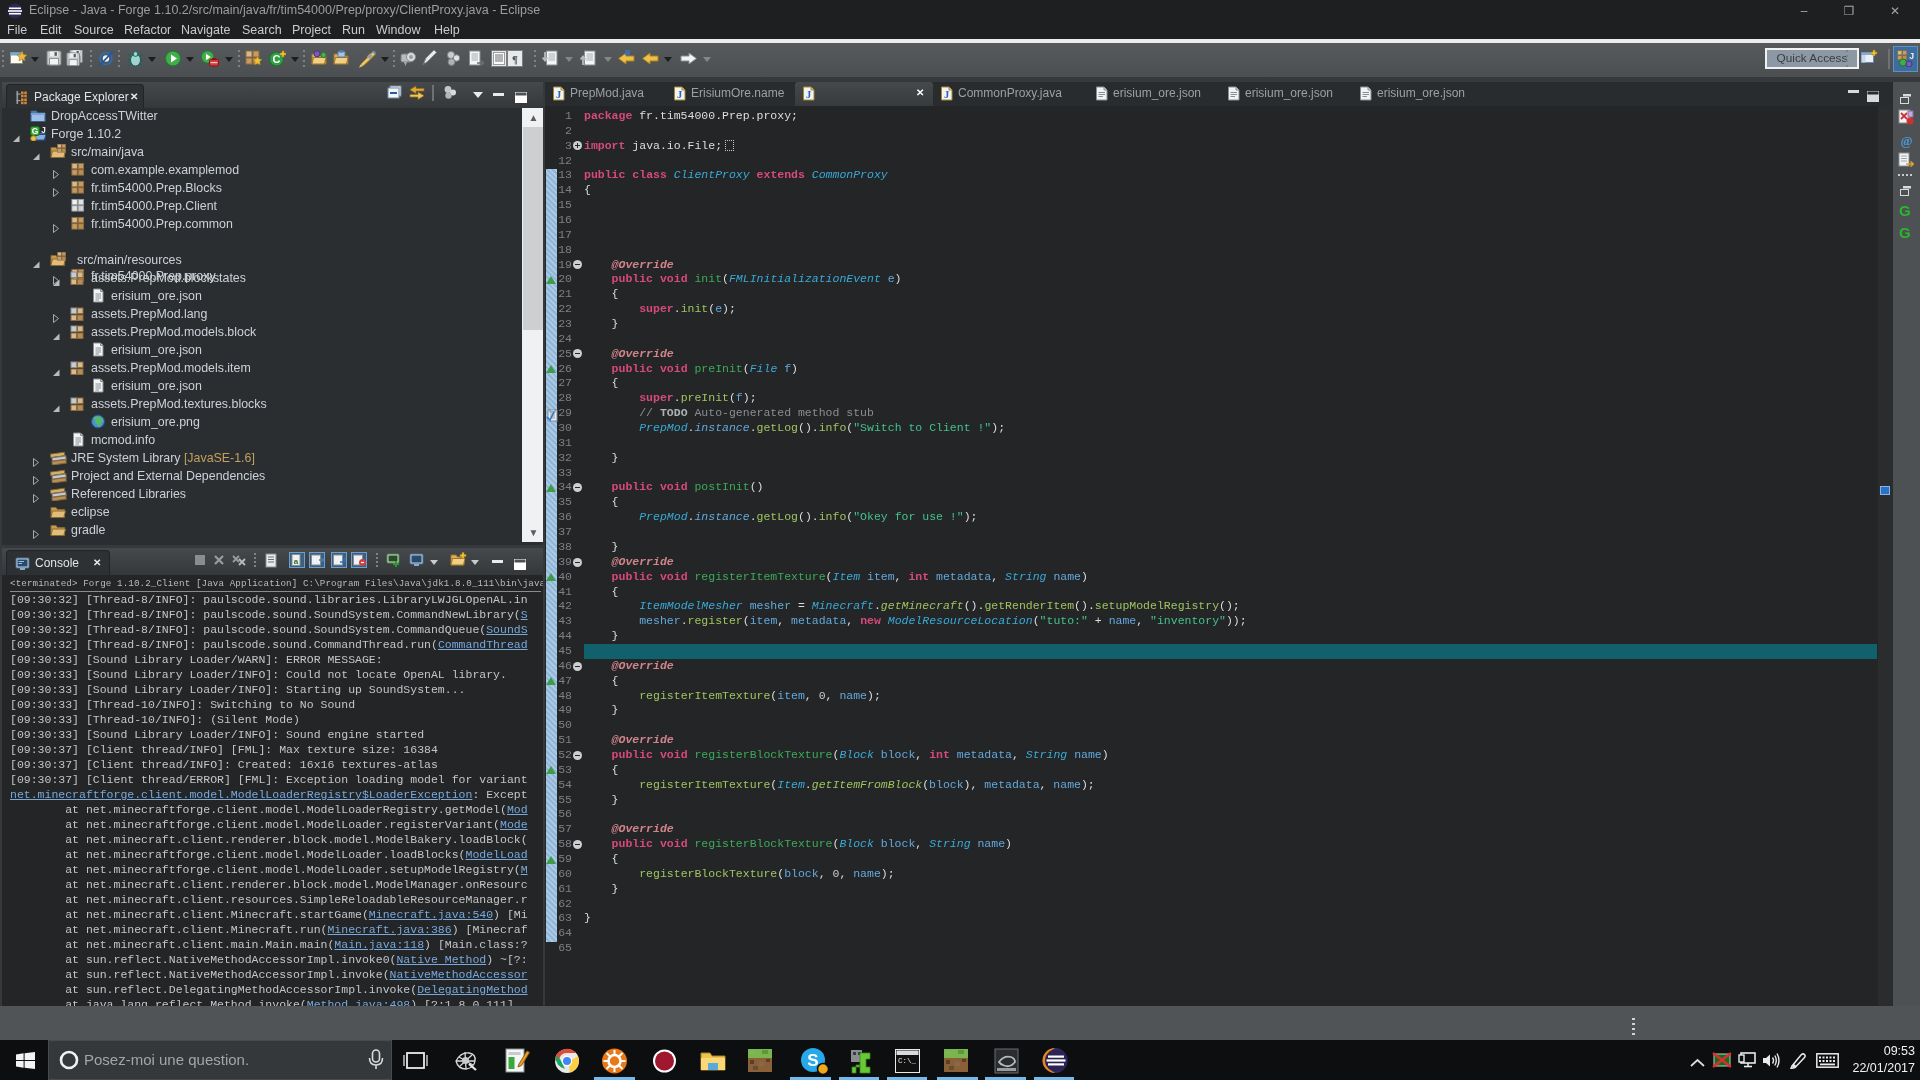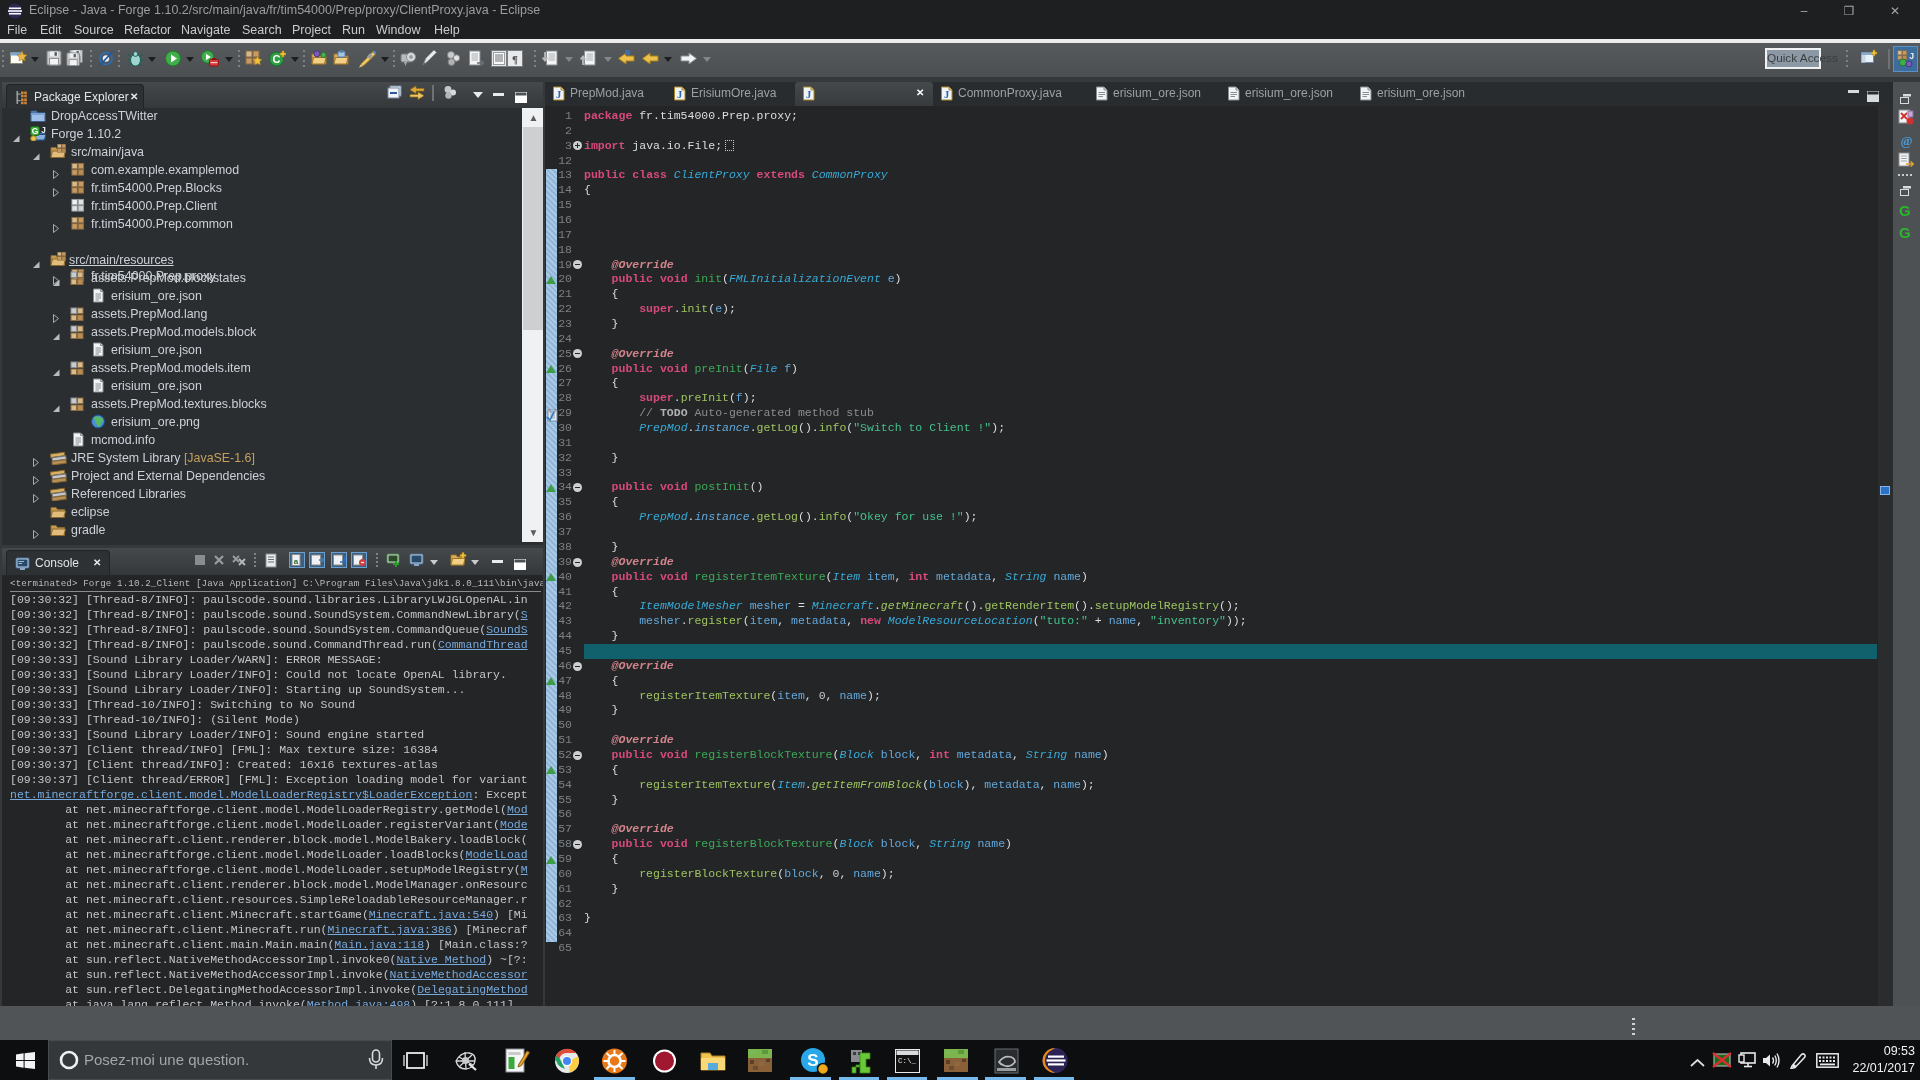--- a/index.html
+++ b/index.html
@@ -267,21 +267,21 @@
         <rect x="8" y="0" width="5" height="5" fill="#3a70c0" opacity="0.85"></rect>
       </svg></div>
     <div class="abs" style="left:641px;top:7px;"><svg width="18" height="17" viewBox="0 0 18 17" style="">
         <path d="M9 3 L9 6 L17 6 L17 11 L9 11 L9 14 L1.5 8.5 Z" fill="#ecc04a" stroke="#a8801a"></path>
       </svg></div>
     <div class="tdd" style="left:664px;"></div>
     <div class="abs" style="left:680px;top:7px;"><svg width="18" height="17" viewBox="0 0 18 17" style="">
         <path d="M9 3 L9 6 L1 6 L1 11 L9 11 L9 14 L16.5 8.5 Z" fill="#f2f3f4" stroke="#8a8d90"></path>
       </svg></div>
     <div class="tdd tddg" style="left:703px;"></div>
-    <div class="abs" style="left:1765px;top:5px;width:56px;height:21px;background:#8c99a5;border:2px solid #f0f1f2;color:#3a3d40;font-size:11.8px;text-align:center;line-height:17px;white-space:nowrap;">Quick Access</div>
+    <div class="abs" style="left:1765px;top:5px;width:94px;height:21px;background:#8c99a5;border:2px solid #f0f1f2;color:#3a3d40;font-size:11.8px;text-align:center;line-height:17px;white-space:nowrap;">Quick Access</div>
     <div class="tsep" style="left:1846px;"></div>
     <div class="abs" style="left:1861px;top:6px;"><svg width="17" height="17" viewBox="0 0 17 17" style="">
         <rect x="0.5" y="3.5" width="12" height="10" fill="#e8f0f8" stroke="#6a88a8"></rect>
         <rect x="0.5" y="3.5" width="12" height="2.5" fill="#88aacc"></rect>
         <rect x="0.5" y="6" width="4" height="7.5" fill="#c8d8e8"></rect>
         <path d="M12 1 L14 1 L14 3 L16 3 L16 5 L14 5 L14 7 L12 7 L12 5 L10 5 L10 3 L12 3 Z" fill="#f0c040" stroke="#a8800a" stroke-width="0.5"></path>
       </svg></div>
     <div class="abs" style="left:1888px;top:6px;width:1.5px;height:20px;background:#6e7274;"></div>
     <div class="abs" style="left:1893px;top:3px;width:25px;height:26px;background:#3c6d9c;border:1px solid #5a92c4;"><svg width="17" height="17" viewBox="0 0 17 17" style="margin:3px 0 0 3px;">
         <g transform="scale(0.7)">
@@ -451,21 +451,21 @@
       <span class="tico" style="left:48px;"><svg width="16" height="15" viewBox="0 0 16 15" style="">
           <path d="M1 3.5 L6 3.5 L7.5 5.5 L14.5 5.5 L14.5 13.5 L1 13.5 Z" fill="#c89a52" stroke="#8a6a30"></path>
           <path d="M2.5 7 L15.5 7 L13.8 13.5 L1 13.5 Z" fill="#e2bc7a" stroke="#8a6a30"></path>
           <g transform="translate(7,-0.5) scale(0.62)">
             <rect x="1" y="1" width="6" height="6" fill="#d8b98c" stroke="#8a6a40"></rect>
             <rect x="8" y="1" width="6" height="6" fill="#c69a62" stroke="#8a6a40"></rect>
             <rect x="1" y="8" width="6" height="6" fill="#c69a62" stroke="#8a6a40"></rect>
             <rect x="8" y="8" width="6" height="6" fill="#b98c52" stroke="#8a6a40"></rect>
           </g>
         </svg></span>
-      <span class="tlab" style="left:67px;text-decoration:underline;">src/main/resources</span>
+      <span class="tlab" style="left:75px;">src/main/resources</span>
     </div>
     <div class="trow" style="top:161px;">
       <span class="tarr" style="left:50px;"><svg width="9" height="9" viewBox="0 0 9 9" style="">
           <path d="M7.5 1.5 L7.5 8 L1 8 Z" fill="#b8bbbd"></path>
         </svg></span>
       <span class="tico" style="left:68px;"><svg width="16" height="15" viewBox="0 0 16 15" style="">
           <rect x="1" y="2" width="5.5" height="5.5" fill="#c8cacc" stroke="#8a8d90"></rect>
           <rect x="7.5" y="2" width="5.5" height="5.5" fill="#d8ba8c" stroke="#8a6a40"></rect>
           <rect x="1" y="9" width="5.5" height="5.5" fill="#d8ba8c" stroke="#8a6a40"></rect>
           <rect x="7.5" y="9" width="5.5" height="5.5" fill="#b98c52" stroke="#8a6a40"></rect>
@@ -760,21 +760,21 @@
           <text x="6.5" y="12" font-size="10.5" font-weight="bold" fill="#2a66b8" text-anchor="middle" font-family="Liberation Serif">J</text>
         </svg></div>
       <span class="tt" style="left:25px;">PrepMod.java</span>
     </div>
     <div class="etab" style="left:121px;width:130px;">
       <div class="abs" style="left:7px;top:4px;"><svg width="13" height="15" viewBox="0 0 13 15" style="">
           <path d="M1.5 1 L9 1 L12 4 L12 14 L1.5 14 Z" fill="#f2f3f4" stroke="#a8862a"></path>
           <path d="M9 1 L9 4 L12 4" fill="#d8c89a" stroke="#a8862a"></path>
           <text x="6.5" y="12" font-size="10.5" font-weight="bold" fill="#2a66b8" text-anchor="middle" font-family="Liberation Serif">J</text>
         </svg></div>
-      <span class="tt" style="left:25px;">ErisiumOre.java</span>
+      <span class="tt" style="left:25px;">ErisiumOre.name</span>
     </div>
     <div class="etab etabact" style="left:250px;width:138px;">
       <div class="abs" style="left:7px;top:4px;"><svg width="13" height="15" viewBox="0 0 13 15" style="">
           <path d="M1.5 1 L9 1 L12 4 L12 14 L1.5 14 Z" fill="#f2f3f4" stroke="#a8862a"></path>
           <path d="M9 1 L9 4 L12 4" fill="#d8c89a" stroke="#a8862a"></path>
           <text x="6.5" y="12" font-size="10.5" font-weight="bold" fill="#2a66b8" text-anchor="middle" font-family="Liberation Serif">J</text>
         </svg></div>
       <span class="tt" style="left:25px;font-weight:normal;margin-top:39px;">ClientProxy.java</span>
       <span class="tt" style="left:121px;top:5px;color:#fff;font-weight:bold;font-size:10px;">✕</span>
     </div>

